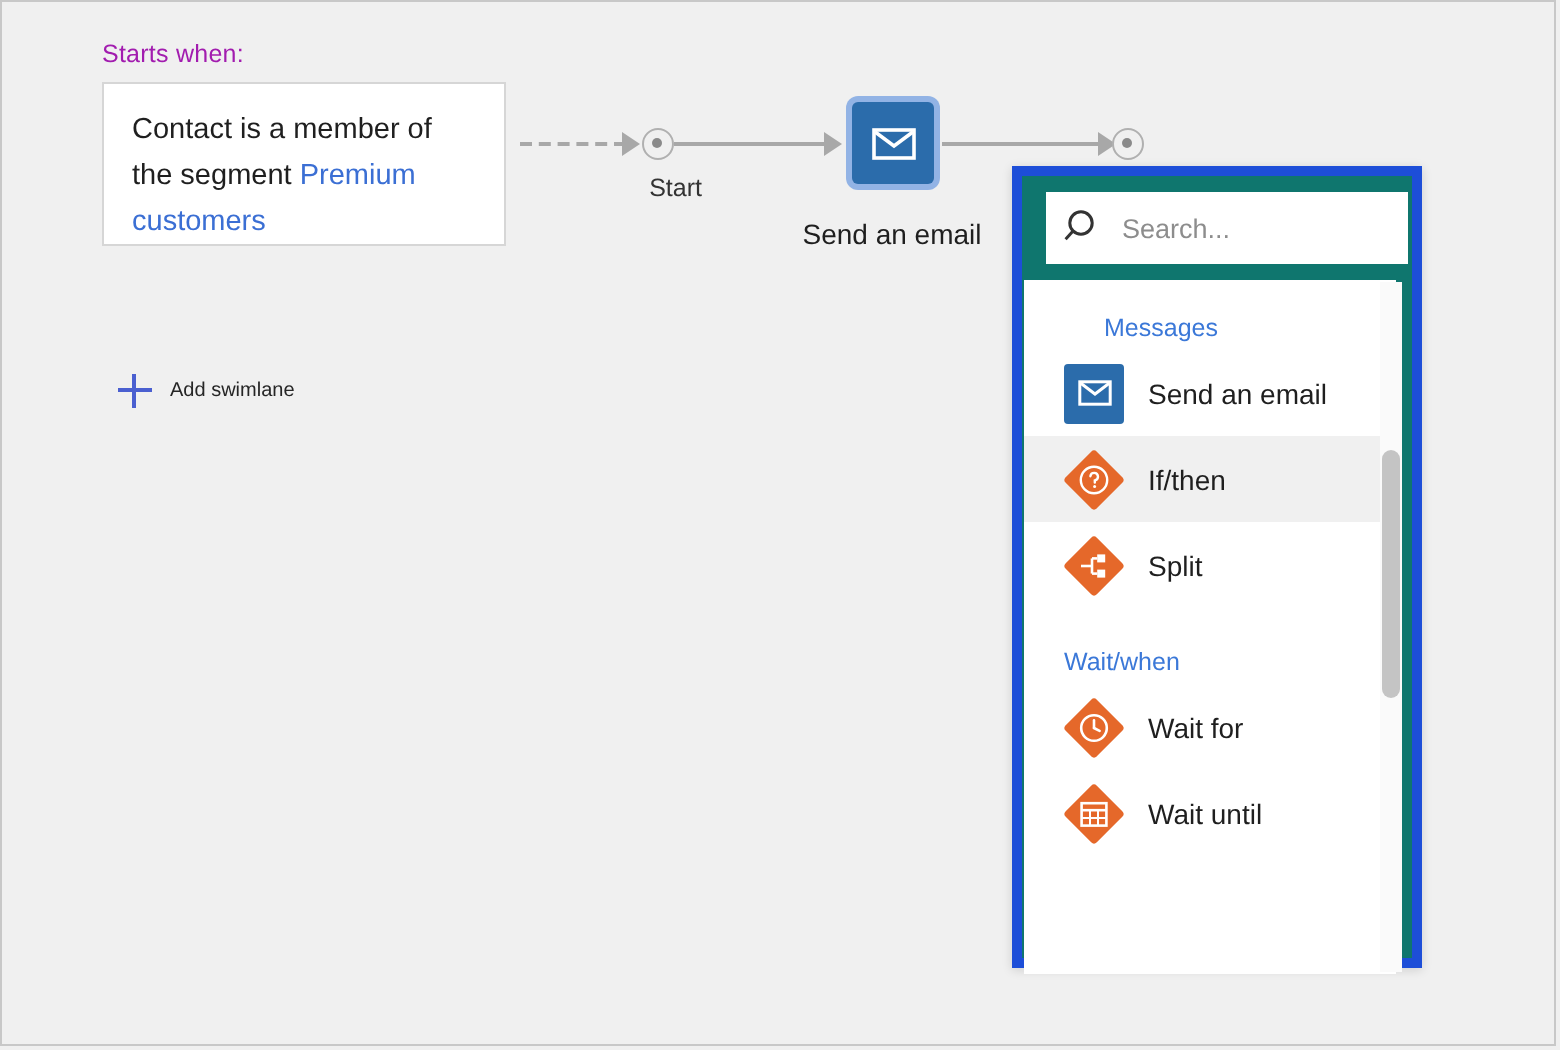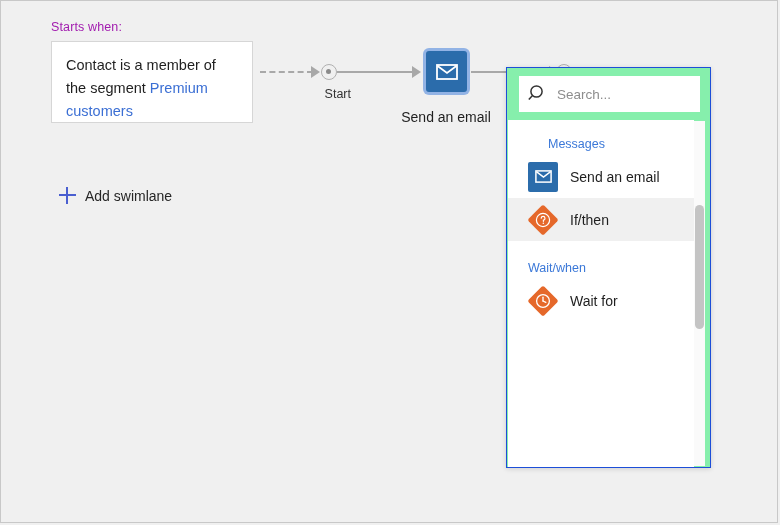--- a/index.html
+++ b/index.html
@@ -72,21 +72,21 @@
     position: absolute;
     background: #4a5fd0;
   }
   .plus-icon::before {
     left: 0; top: 7px; width: 17px; height: 2px;
   }
   .plus-icon::after {
     top: 0; left: 7px; height: 17px; width: 2px;
   }
   .add-swimlane-label {
-    font-size: 14px;
+    font-size: 10px;
     color: #262626;
   }
 
   
   .dashed-line {
     position: absolute;
     left: 259px;
     top: 70px;
     width: 53px;
     height: 0;
@@ -191,25 +191,25 @@
     font-size: 13px;
     color: #707070;
     display: block;
     line-height: 19px;
   }
 
   
   .flyout {
     position: absolute;
     left: 505px;
-    top: 66px;
+    top: 82px;
     width: 205px;
     height: 401px;
-    background: #86efac;
-    border: 1px solid #1d4ed8;
+    background: #0f766e;
+    border: 5px solid #1d4ed8;
     box-sizing: border-box;
     box-shadow: 0 1px 5px rgba(0,0,0,0.14);
   }
   .search-row {
     position: absolute;
     left: 12px;
     top: 8px;
     width: 181px;
     height: 36px;
     background: #ffffff;
@@ -384,34 +384,61 @@
       <div class="list-item selected">
         <span class="icon-diamond">
           <span class="dia-bg"></span>
           <svg width="16" height="16" viewBox="0 0 16 16">
             <circle cx="8" cy="8" r="6.6" fill="none" stroke="#ffffff" stroke-width="1.2"></circle>
             <path d="M6.2 6.1 a1.9 1.9 0 1 1 2.2 2.1 v1.1" fill="none" stroke="#ffffff" stroke-width="1.2" stroke-linecap="round"></path>
             <circle cx="8.3" cy="11.3" r="0.75" fill="#ffffff"></circle>
           </svg>
         </span>
         <span class="list-item-label">If/then</span>
+      </div>
+      <div class="list-item">
+        <span class="icon-diamond">
+          <span class="dia-bg"></span>
+          <svg width="16" height="16" viewBox="0 0 16 16">
+            <line x1="1.5" y1="8" x2="7" y2="8" stroke="#ffffff" stroke-width="1.3"></line>
+            <line x1="7" y1="4.2" x2="7" y2="11.8" stroke="#ffffff" stroke-width="1.3"></line>
+            <line x1="7" y1="4.2" x2="9.6" y2="4.2" stroke="#ffffff" stroke-width="1.3"></line>
+            <line x1="7" y1="11.8" x2="9.6" y2="11.8" stroke="#ffffff" stroke-width="1.3"></line>
+            <rect x="9.6" y="2.2" width="4" height="4" fill="#ffffff"></rect>
+            <rect x="9.6" y="9.8" width="4" height="4" fill="#ffffff"></rect>
+          </svg>
+        </span>
+        <span class="list-item-label">Split</span>
       </div>
 
       <div class="group-header more">Wait/when</div>
       <div class="list-item">
         <span class="icon-diamond">
           <span class="dia-bg"></span>
           <svg width="16" height="16" viewBox="0 0 16 16">
             <circle cx="8" cy="8" r="6.4" fill="none" stroke="#ffffff" stroke-width="1.3"></circle>
             <line x1="8" y1="8" x2="8" y2="4.2" stroke="#ffffff" stroke-width="1.3" stroke-linecap="round"></line>
             <line x1="8" y1="8" x2="10.8" y2="9.4" stroke="#ffffff" stroke-width="1.3" stroke-linecap="round"></line>
           </svg>
         </span>
         <span class="list-item-label">Wait for</span>
       </div>
+      <div class="list-item">
+        <span class="icon-diamond">
+          <span class="dia-bg"></span>
+          <svg width="16" height="16" viewBox="0 0 16 16">
+            <rect x="1.8" y="2.6" width="12.4" height="11.2" fill="none" stroke="#ffffff" stroke-width="1.3"></rect>
+            <line x1="1.8" y1="6.1" x2="14.2" y2="6.1" stroke="#ffffff" stroke-width="1.3"></line>
+            <line x1="6" y1="6.1" x2="6" y2="13.8" stroke="#ffffff" stroke-width="1"></line>
+            <line x1="10" y1="6.1" x2="10" y2="13.8" stroke="#ffffff" stroke-width="1"></line>
+            <line x1="1.8" y1="10" x2="14.2" y2="10" stroke="#ffffff" stroke-width="1"></line>
+          </svg>
+        </span>
+        <span class="list-item-label">Wait until</span>
+      </div>
 
     </div>
 
     <div class="scrollbar-track">
       <div class="scrollbar-thumb"></div>
     </div>
 
   </div>
 
 </div>

